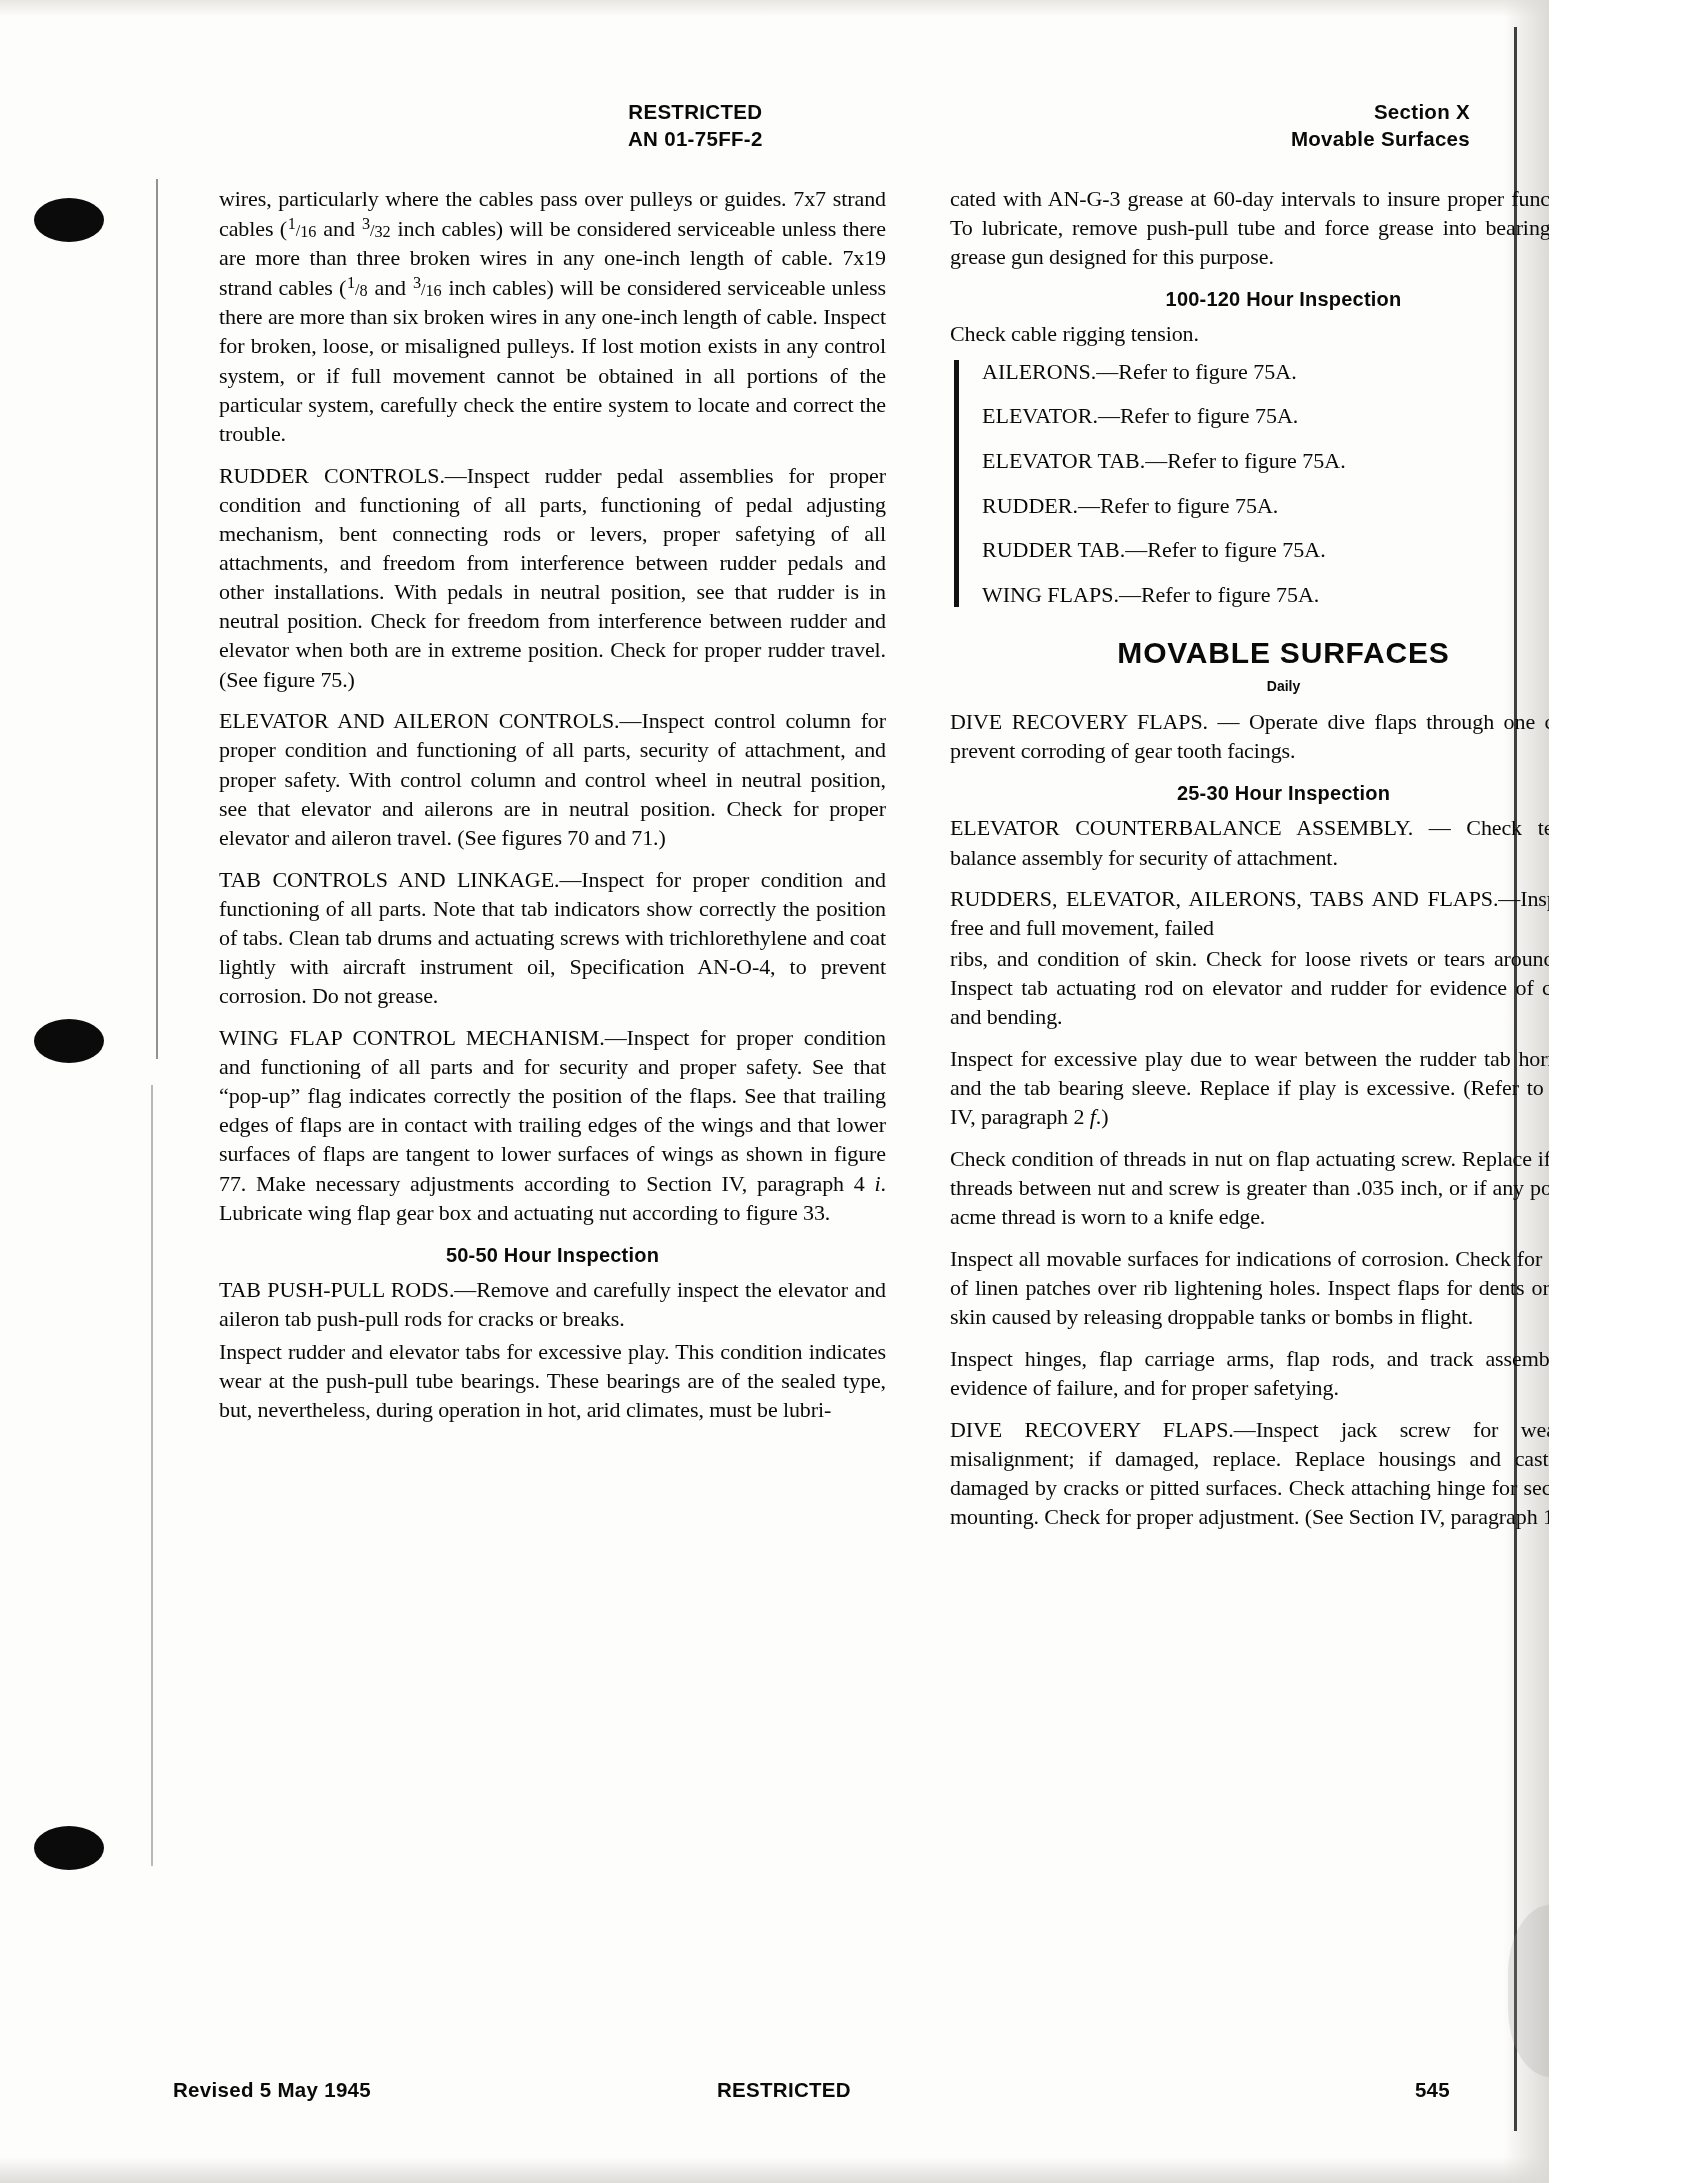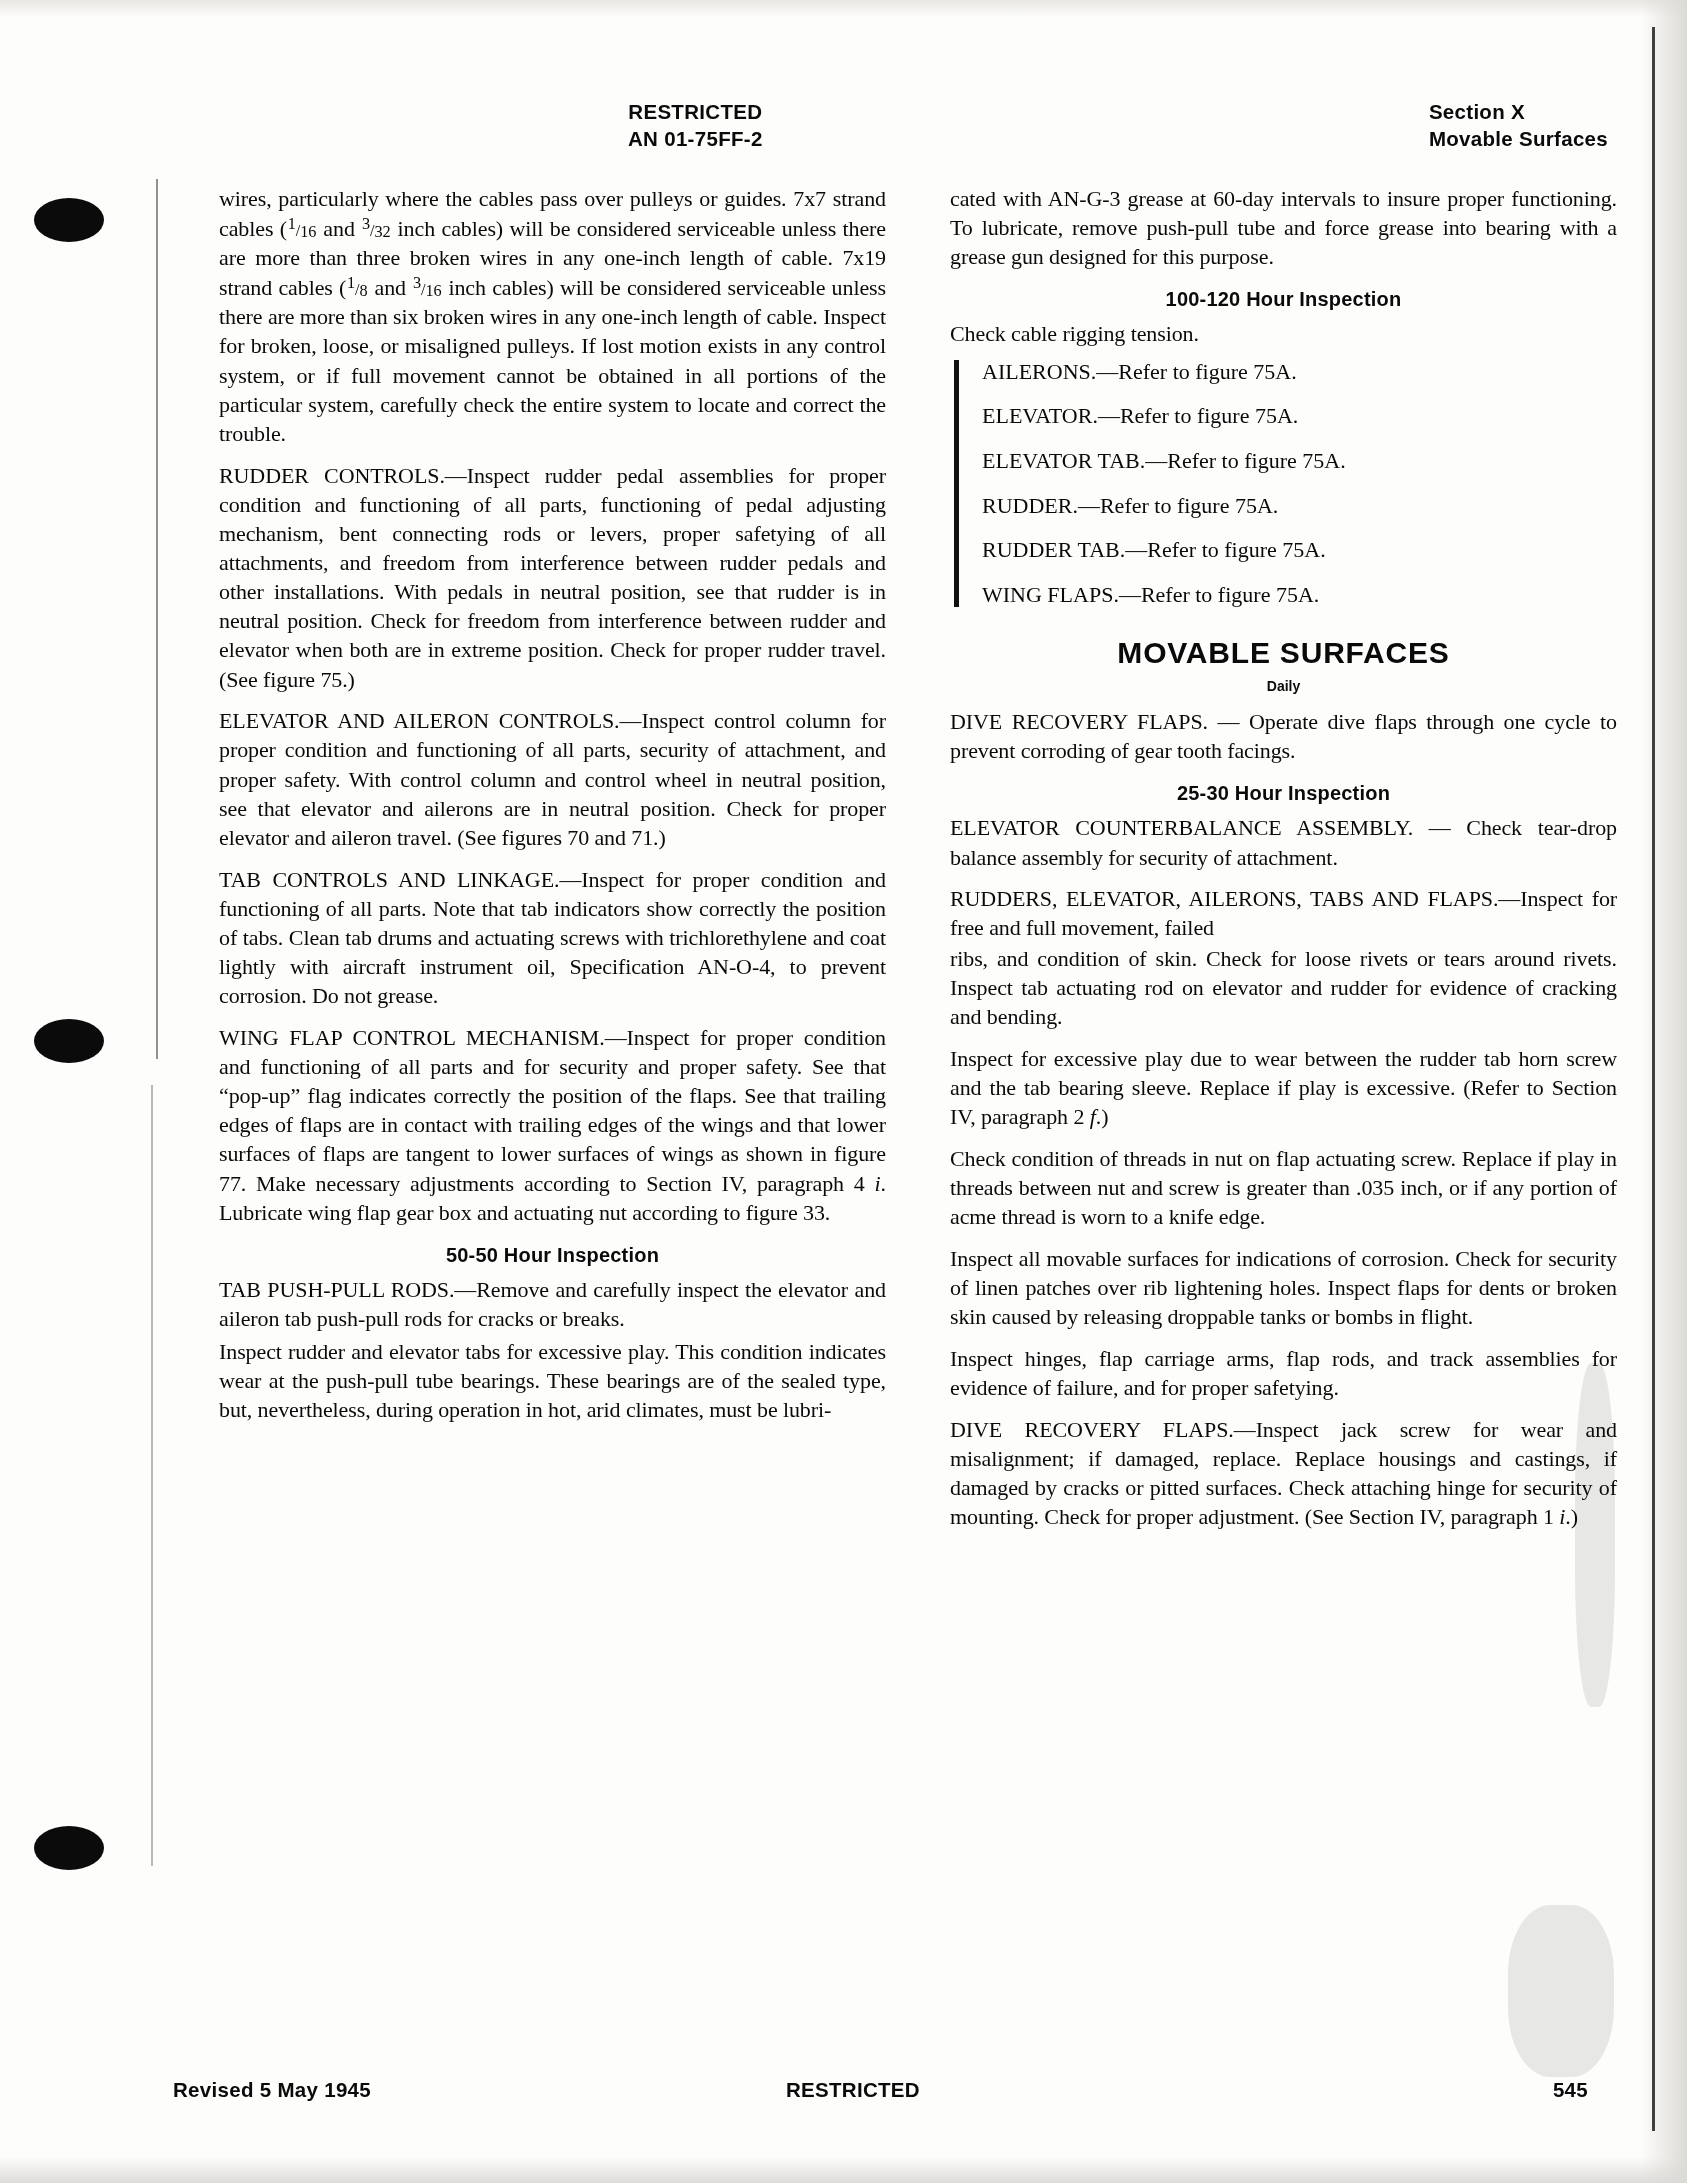--- a/index.html
+++ b/index.html
@@ -2,21 +2,21 @@
 <html style="font-size:10.6px"><head>
 <meta charset="utf-8">
 <style>
   html, body {
     margin: 0;
     padding: 0;
     background: #ffffff;
   }
   .page {
     position: relative;
-    width: 1687px;
+    width: 1549px;
     height: 2183px;
     background: #fdfdfc;
     overflow: hidden;
     font-family: "Liberation Serif", "DejaVu Serif", serif;
     color: #0a0a0a;
   }
   .edge-dark-top {
     position: absolute;
     top: 0; left: 0; right: 0;
     height: 17px;
@@ -91,21 +91,21 @@
     align-items: flex-start;
   }
   .rh-left, .rh-right {
     font-family: "Liberation Sans", "DejaVu Sans", sans-serif;
     font-weight: bold;
     font-size: 20.5px;
     line-height: 1.30;
     letter-spacing: 0.3px;
   }
   .rh-left { text-align: center; margin-left: 463px; }
-  .rh-right { text-align: left; }
+  .rh-right { text-align: right; }
 
   
   .columns {
     position: absolute;
     top: 184px;
     left: 173px;
     width: 1409px;
     display: flex;
     gap: 64px;
     margin-left: 46px;

